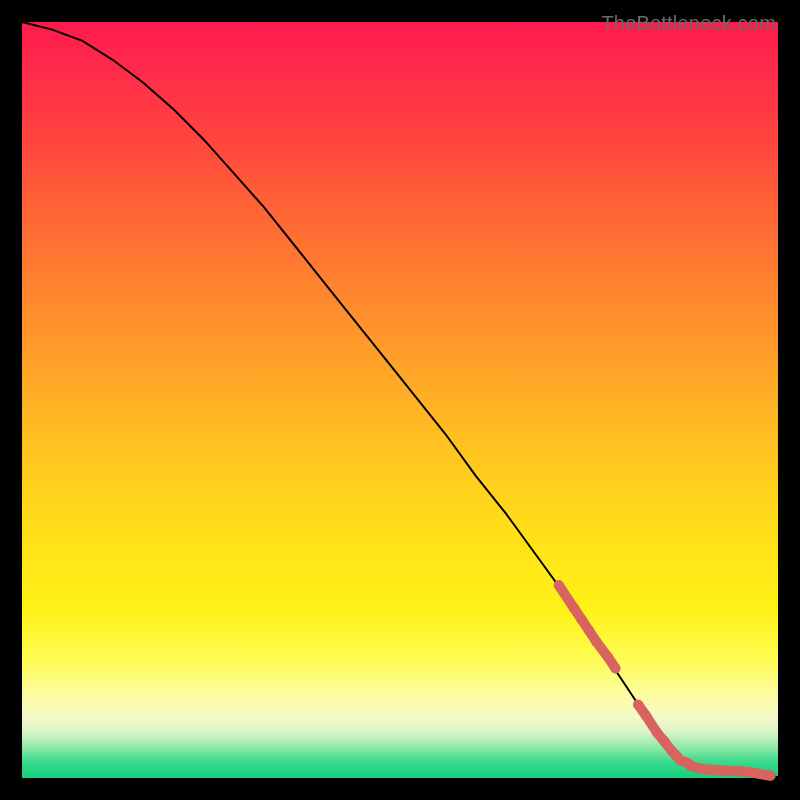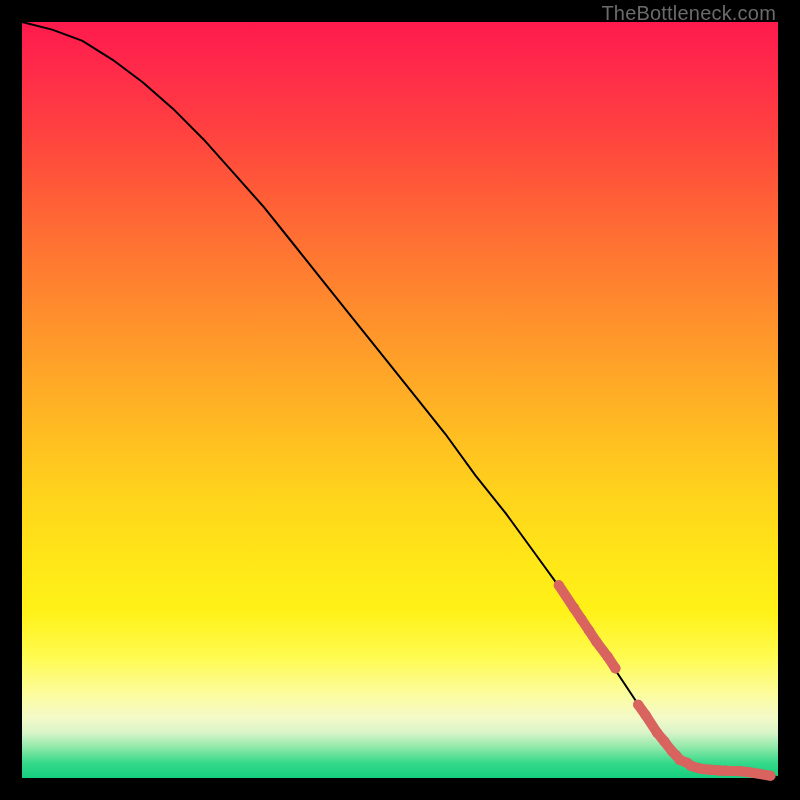--- a/index.html
+++ b/index.html
@@ -33,21 +33,21 @@
       #fcfca0 89%,
       #f4f9c8 92%,
       #d9f4c8 94%,
       #8de8a8 96%,
       #35d98a 98%,
       #14cf7e 100%
     );
   }
   .watermark {
     position: absolute;
-    top: 2px;
+    top: 12px;
     right: 24px;
     color: #6b6b6b;
     font-size: 20px;
     font-weight: 400;
     letter-spacing: 0.2px;
     user-select: none;
   }
   svg.plot {
     position: absolute;
     left: 22px;

